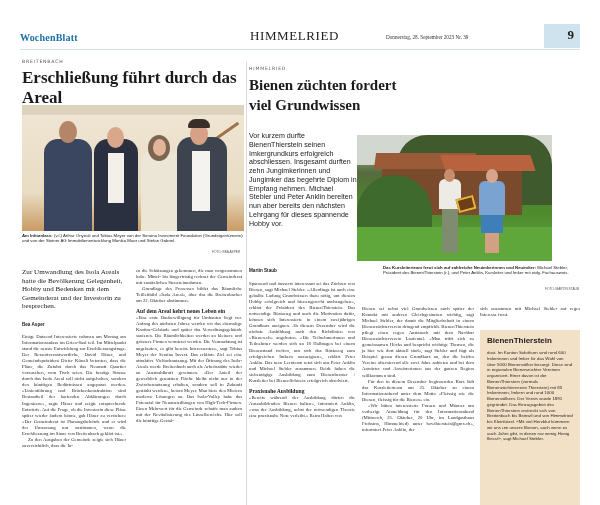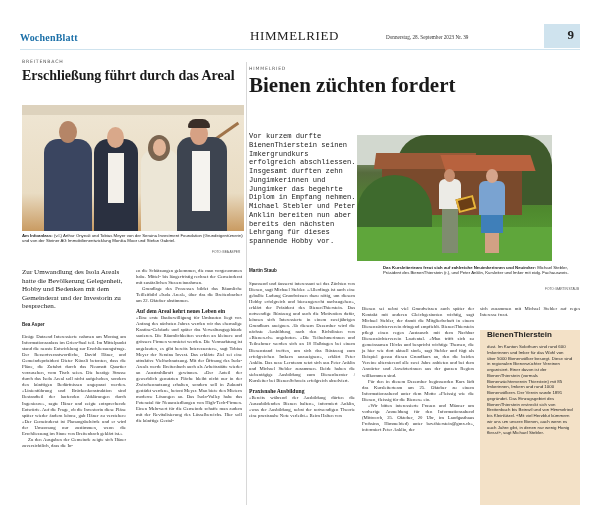--- a/index.html
+++ b/index.html
@@ -8,42 +8,42 @@
 
   
   .masthead { position: absolute; left: 20px; top: 26px; width: 560px; height: 24px; border-bottom: 1px solid #cfe3ee; }
   .logo { position: absolute; left: 0; top: 6px; font-family: "Liberation Serif", serif; font-size: 10px; font-weight: bold; color: #1a6fa8; letter-spacing: 0.2px; }
   .section-name { position: absolute; left: 230px; top: 2px; font-family: "Liberation Serif", serif; font-size: 13px; color: #222; letter-spacing: 0.6px; }
   .dateline { position: absolute; left: 366px; top: 8px; font-family: "Liberation Serif", serif; font-size: 5.2px; color: #333; }
   .pagenum { position: absolute; right: 0; top: -2px; width: 36px; height: 24px; background: #cfe3ee; font-family: "Liberation Serif", serif; font-weight: bold; font-size: 13px; color: #222; text-align: right; padding: 3px 6px 0 0; }
 
   
   .kicker { font-family: "DejaVu Sans", sans-serif; font-size: 4.6px; letter-spacing: 0.8px; color: #555; position: absolute; }
-  .title-left { position: absolute; left: 22px; top: 68px; font-family: "Liberation Serif", serif; font-size: 14px; color: #1a1a1a; width: 230px; }
+  .title-left { position: absolute; left: 22px; top: 68px; font-family: "Liberation Serif", serif; font-size: 17px; color: #1a1a1a; width: 230px; }
   .photo-left { position: absolute; left: 22px; top: 105px; width: 222px; height: 126px; background: linear-gradient(180deg, #efe6d4 0%, #e9dcc3 70%, #c99b62 100%); overflow: hidden; }
   .person { position: absolute; bottom: 0; border-radius: 14px 14px 0 0; }
   .head { position: absolute; border-radius: 50%; }
   .caption-left { position: absolute; left: 22px; top: 233px; width: 222px; font-family: "Liberation Sans", sans-serif; font-size: 4.3px; line-height: 5.4px; color: #222; }
   .caption-left b { font-weight: bold; }
   .credit { font-family: "Liberation Sans", sans-serif; font-size: 3.2px; color: #555; position: absolute; }
   .lead-left { position: absolute; left: 22px; top: 268px; width: 108px; font-family: "Liberation Serif", serif; font-size: 7.1px; line-height: 8.6px; color: #222; }
   .byline { position: absolute; font-family: "Liberation Sans", sans-serif; font-weight: bold; font-size: 4.6px; color: #222; }
   .body-col { position: absolute; font-family: "Liberation Serif", serif; font-size: 4.75px; line-height: 6.05px; color: #2a2a2a; text-align: justify; hyphens: auto; }
   .body-col p { text-indent: 0; }
   .body-col p.ind { text-indent: 6px; }
   .subhead { font-family: "Liberation Serif", serif; font-weight: bold; font-size: 5.6px; line-height: 7px; color: #1a1a1a; margin-top: 4px; }
 
   .col-divider { position: absolute; left: 246px; top: 62px; width: 1px; height: 443px; background: #d8d8d8; }
 
   
-  .title-right { position: absolute; left: 249px; top: 76px; font-family: "Liberation Serif", serif; font-size: 21px; line-height: 19.5px; color: #1a1a1a; width: 300px; }
-  .lead-right { position: absolute; left: 249px; top: 132px; width: 108px; font-family: Liberation Mono, monospace; font-size: 7.1px; line-height: 8.75px; color: #222; }
+  .title-right { position: absolute; left: 249px; top: 76px; font-family: "Liberation Serif", serif; font-size: 15px; line-height: 19.5px; color: #1a1a1a; width: 300px; }
+  .lead-right { position: absolute; left: 249px; top: 132px; width: 108px; font-family: Liberation Sans, sans-serif; font-size: 7.1px; line-height: 8.75px; color: #222; }
   .photo-right { position: absolute; left: 357px; top: 135px; width: 195px; height: 126px; overflow: hidden; background: linear-gradient(180deg, #c9d2c7 0%, #566b3d 30%, #4f8a2e 60%, #5ea53a 100%); }
   .caption-right { position: absolute; left: 383px; top: 265px; width: 200px; font-family: "Liberation Sans", sans-serif; font-size: 4.3px; line-height: 5.4px; color: #222; }
-  .info-box { position: absolute; left: 480px; top: 330px; width: 100px; height: 175px; background: #f3e1c7; padding: 0 7px; }
+  .info-box { position: absolute; left: 480px; top: 330px; width: 100px; height: 175px; background: #f3e1c7; padding: 6px 7px; }
   .info-box h3 { font-family: "Liberation Sans", sans-serif; font-weight: bold; font-size: 8px; color: #1a1a1a; margin-bottom: 5px; }
   .info-box p { font-family: "Liberation Sans", sans-serif; font-size: 4.4px; line-height: 5.75px; color: #2a2a2a; }
 </style>
 </head>
 <body>
 
 <div class="masthead">
   <span class="logo">WochenBlatt</span>
   <span class="section-name">HIMMELRIED</span>
   <span class="dateline">Donnerstag, 28. September 2023  Nr. 39</span>
@@ -93,20 +93,21 @@
   <p class="ind">Grundlage des Prozesses bildet das Räumliche Teilleitbild «Isola Areal», über das die Breitenbacher am 22. Oktober abstimmen.</p>
   <div class="subhead">Auf dem Areal kehrt neues Leben ein</div>
   <p>«Eine erste Baubewilligung für Umbauten liegt vor. Anfang des nächsten Jahres werden wir das ehemalige Kantine-Gebäude und später das Verwaltungsgebäude sanieren. Die Räumlichkeiten werden an kleinere und grössere Firmen vermietet werden. Die Vermarktung ist angelaufen, es gibt bereits Interessenten», sagt Tobias Meyer der Seraina Invest. Das erklärte Ziel sei eine attraktive Vielfachnutzung. Mit der Öffnung des Isola-Areals werde Breitenbach auch als Arbeitsstätte wieder an Ausstrahlkraft gewinnen. «Der Anteil der gewerblich genutzten Fläche bleibt nicht nur in der Zwischennutzung erhalten, sondern soll in Zukunft gestärkt werden», betont Meyer. Man biete den Mietern moderne Lösungen an. Das Isola-Valley habe das Potenzial für Neuansiedlungen von High-Tech-Firmen. Einen Mehrwert für die Gemeinde schaffe man zudem mit der Revitalisierung des Lüsselbereichs. Hier soll die künftige Gestal-</p>
 </div>
 
 <div class="col-divider"></div>
 
 <div class="kicker" style="left:249px; top:66px;">HIMMELRIED</div>
 <h1 class="title-right">
   <span>Bienen züchten fordert</span><br>
+  <span>viel Grundwissen</span>
 </h1>
 
 <div class="lead-right">Vor kurzem durfte BienenThierstein seinen Imkergrundkurs erfolgreich abschliessen. Insgesamt durften zehn Jungimkerinnen und Jungimker das begehrte Diplom in Empfang nehmen. Michael Stebler und Peter Anklin bereiten nun aber bereits den nächsten Lehrgang für dieses spannende Hobby vor.</div>
 <div class="byline" style="left:249px; top:268px;">Martin Staub</div>
 
 <div class="photo-right">
 
   <div style="position:absolute;left:0;top:0;width:195px;height:30px;background:#d2d8cf;"></div>
 
   <div style="position:absolute;left:40px;top:0;width:155px;height:70px;background:#3f5a2c;border-radius:30px 30px 0 0;"></div>

